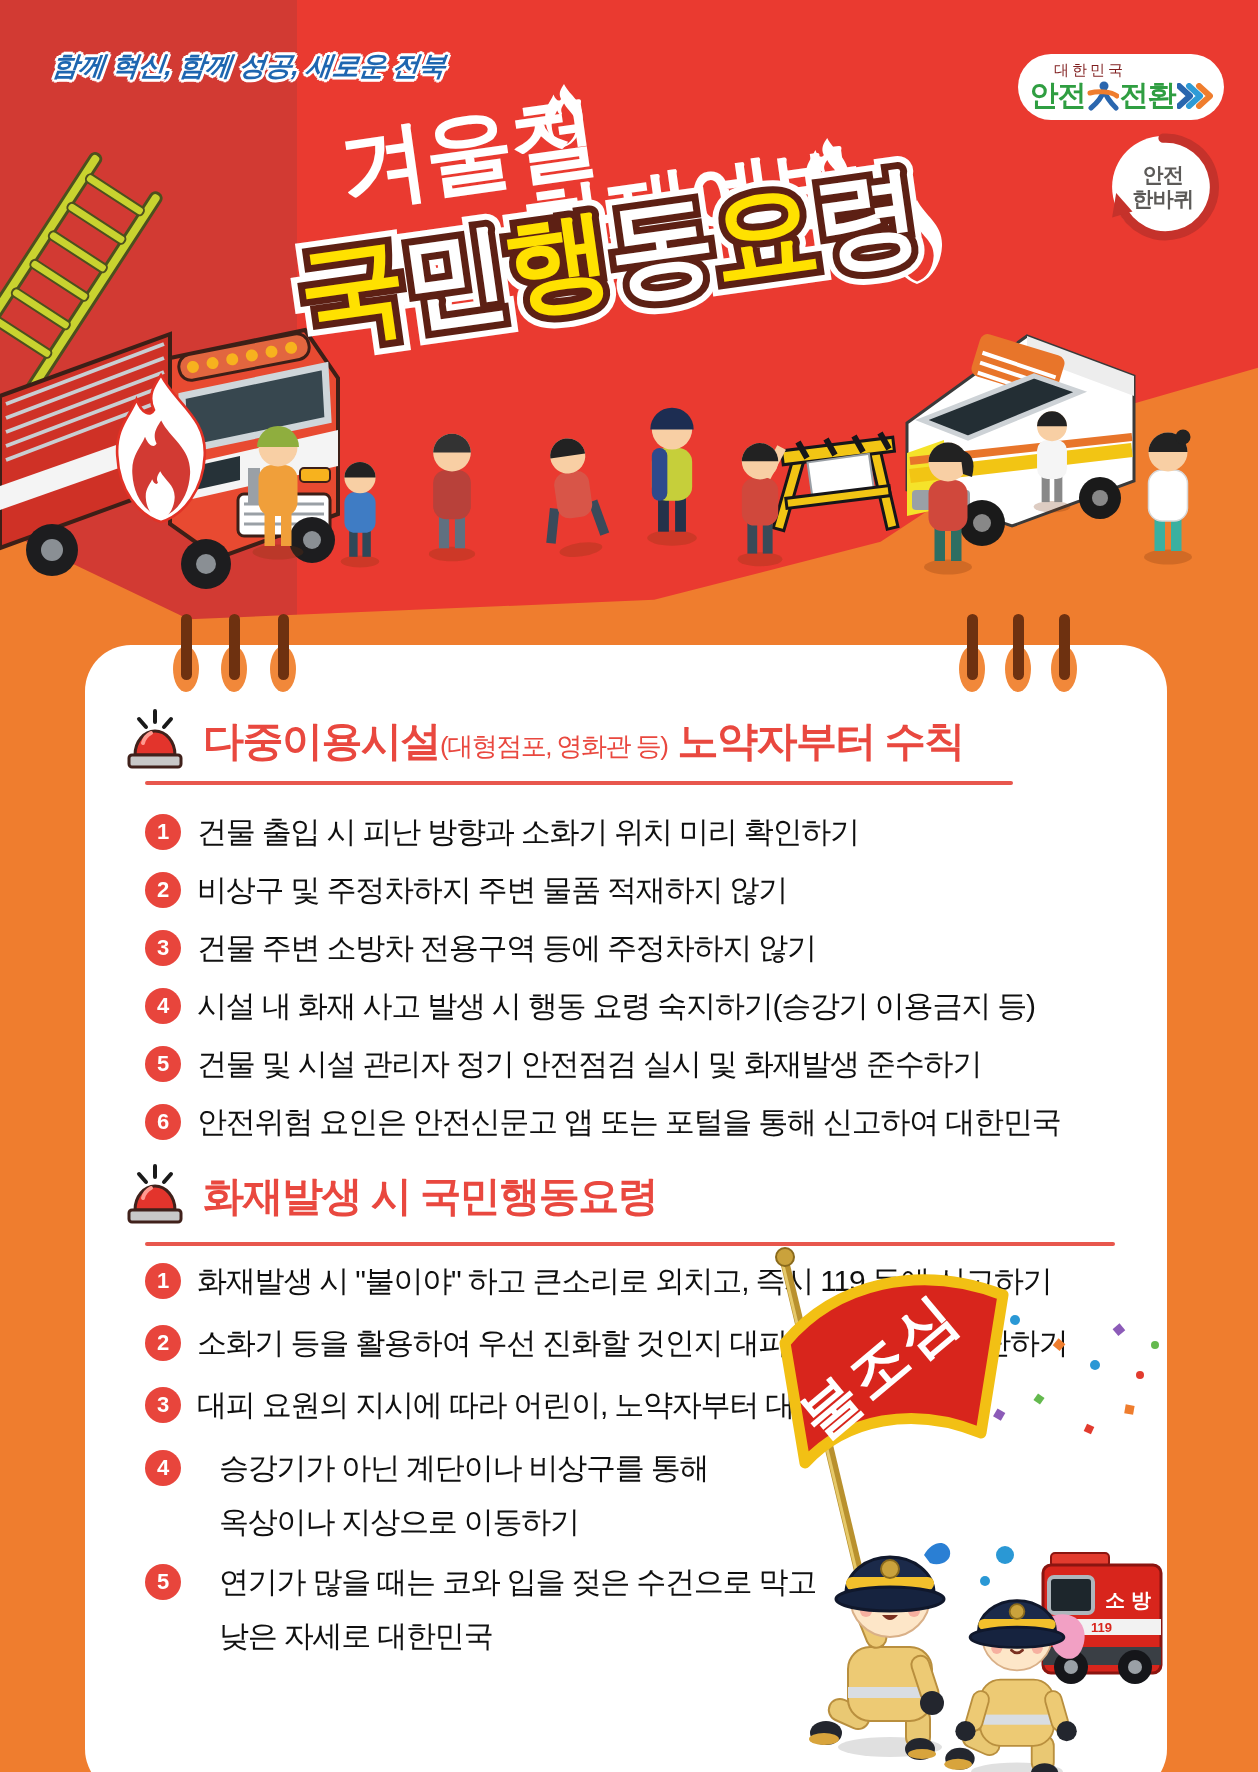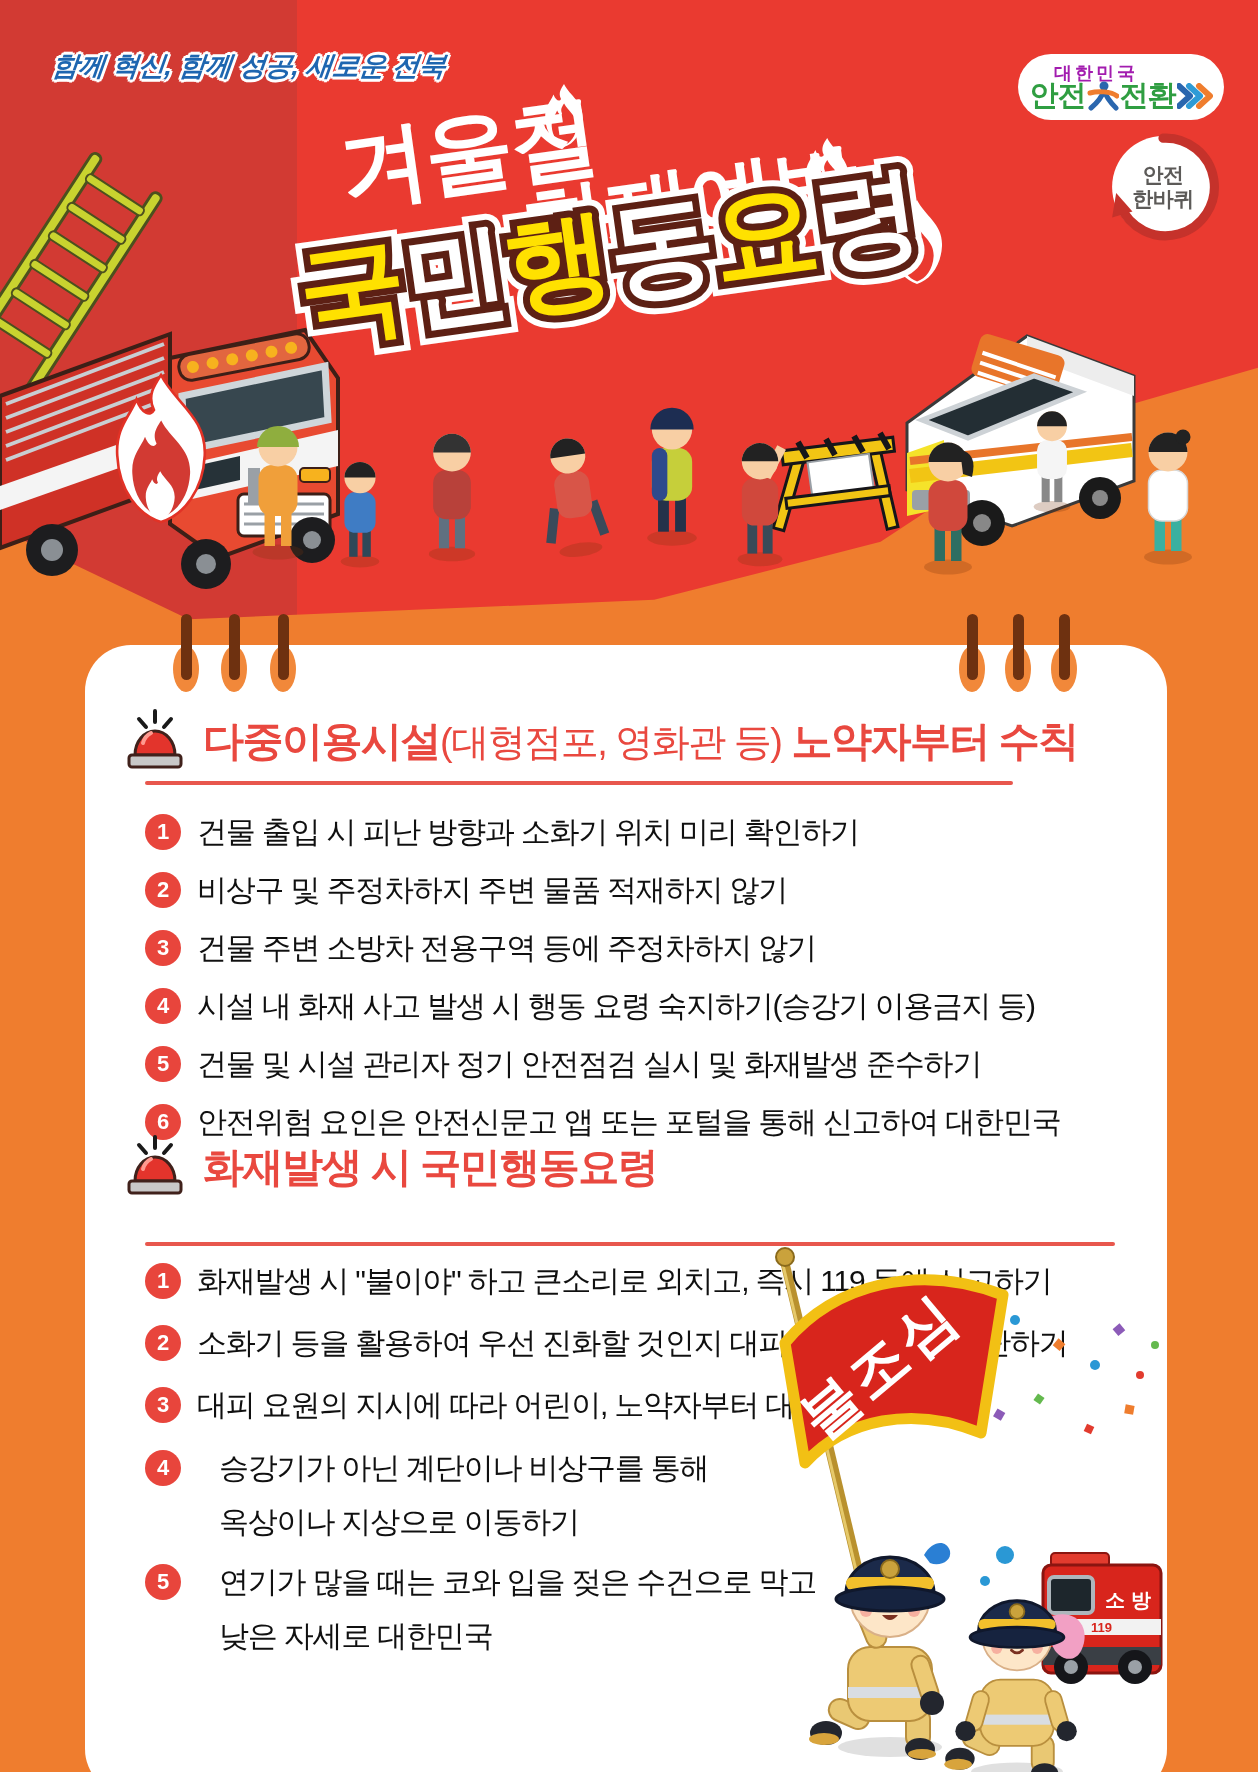--- a/index.html
+++ b/index.html
@@ -11,21 +11,21 @@
   .hero-left-band{position:absolute;left:0;top:0;width:297px;height:645px;background:#d23a33;}
   .hero-floor{position:absolute;left:0;top:0;width:1258px;height:645px;background:#ef7d2e;
     clip-path:polygon(0 82%,15% 96%,52% 93%,70% 84%,84% 66%,100% 57%,100% 100%,0 100%);}
   .hero-art{position:absolute;left:0;top:0;}
 
   .slogan{position:absolute;left:52px;top:48px;font-size:27px;font-weight:bold;font-style:italic;
     color:#1e66b0;letter-spacing:-0.5px;transform:skewX(-6deg);
     text-shadow:-3px 0 0 #fff,3px 0 0 #fff,0 -3px 0 #fff,0 3px 0 #fff,-2px -2px 0 #fff,2px -2px 0 #fff,-2px 2px 0 #fff,2px 2px 0 #fff;}
 
   .gov-pill{position:absolute;left:1018px;top:54px;width:206px;height:66px;background:#fff;border-radius:34px;}
-  .gov-line1{position:absolute;left:36px;top:7px;font-size:18px;font-weight:bold;color:#a21caf;letter-spacing:3px;}
+  .gov-line1{position:absolute;left:36px;top:7px;font-size:15px;font-weight:normal;color:#7f1d1d;letter-spacing:3px;}
   .gov-line2{position:absolute;left:0;top:22px;width:206px;display:flex;justify-content:center;align-items:center;gap:1px;
     font-size:29px;font-weight:bold;color:#2f9e41;letter-spacing:-1px;}
 
   .wheel-badge{position:absolute;left:1106px;top:130px;width:114px;height:114px;}
   .wheel-badge .badge-text{position:absolute;left:0;top:0;width:114px;height:114px;display:flex;flex-direction:column;
     justify-content:center;align-items:center;font-size:21px;font-weight:bold;color:#5c5a58;line-height:1.12;letter-spacing:-0.5px;}
 
   .title-line{position:absolute;color:#fff;font-weight:bold;white-space:nowrap;transform:rotate(-8deg);transform-origin:left top;letter-spacing:-2px;}
   .title1{left:332px;top:112px;font-size:88px;}
   .title2{left:516px;top:170px;font-size:86px;}
@@ -41,21 +41,21 @@
   .bt-fill span.w{color:#ffffff;}
 
   
   .board{position:absolute;left:85px;top:645px;width:1082px;height:1150px;background:#ffffff;border-radius:46px;}
   .pin{position:absolute;width:26px;height:46px;}
   .pin .hole{position:absolute;left:0;top:16px;width:26px;height:46px;background:#f1883a;border-radius:50%;}
   .pin .bar{position:absolute;left:8px;top:-16px;width:11px;height:66px;background:#6e3110;border-radius:6px;}
 
   .sec-head{position:absolute;display:flex;align-items:flex-end;gap:18px;}
   .sec-title{font-size:41px;font-weight:bold;color:#e9483f;letter-spacing:-1.5px;white-space:nowrap;}
-  .sec-title .paren{font-weight:500;font-size:38px;}
+  .sec-title .paren{font-weight:500;font-size:26px;}
   .underline{position:absolute;height:4px;background:#e8574d;border-radius:2px;}
 
   .item{position:absolute;left:60px;display:flex;gap:16px;align-items:flex-start;}
   .num{flex:none;width:36px;height:36px;margin-top:1px;background:#e8453c;border-radius:50%;
     color:#fff;font-size:22px;font-weight:bold;display:flex;align-items:center;justify-content:center;}
   .item .txt{font-size:30px;font-weight:normal;color:#101010;letter-spacing:-1.2px;line-height:38px;white-space:pre-line;}
   .item.two .txt{line-height:54px;margin-top:-8px;margin-left:22px;}
 
   .footer-logo{position:absolute;left:0;top:1008px;width:1082px;text-align:center;
     font-size:50px;font-weight:bold;color:#17418f;letter-spacing:-2px;}
@@ -313,21 +313,21 @@
     </div>
     <div class="item" style="top:400px;">
       <div class="num">5</div>
       <div class="txt">건물 및 시설 관리자 정기 안전점검 실시 및 화재발생 준수하기</div>
     </div>
     <div class="item" style="top:458px;">
       <div class="num">6</div>
       <div class="txt">안전위험 요인은 안전신문고 앱 또는 포털을 통해 신고하여 대한민국</div>
     </div>
 
-    <div class="sec-head" style="left:40px;top:484px;">
+    <div class="sec-head" style="left:40px;top:513px;">
       <svg width="60" height="66" viewBox="0 0 60 66">
         <path d="M14,16 l7,8 M30,8 l0,11 M46,16 l-7,8" stroke="#1a1a1a" stroke-width="4" stroke-linecap="round"></path>
         <path d="M10,52 a20,24 0 0 1 40,0 z" fill="#e3342c" stroke="#40211b" stroke-width="3"></path>
         <path d="M18,40 a14,16 0 0 1 8,-10" stroke="#ff9a90" stroke-width="4" fill="none" stroke-linecap="round"></path>
         <rect x="4" y="52" width="52" height="12" rx="3" fill="#c8c8c8" stroke="#40211b" stroke-width="3"></rect>
       </svg>
       <div class="sec-title"><span>화재발생 시 국민행동요령</span></div>
     </div>
     <div class="underline" style="left:60px;top:597px;width:970px;"></div>
 

